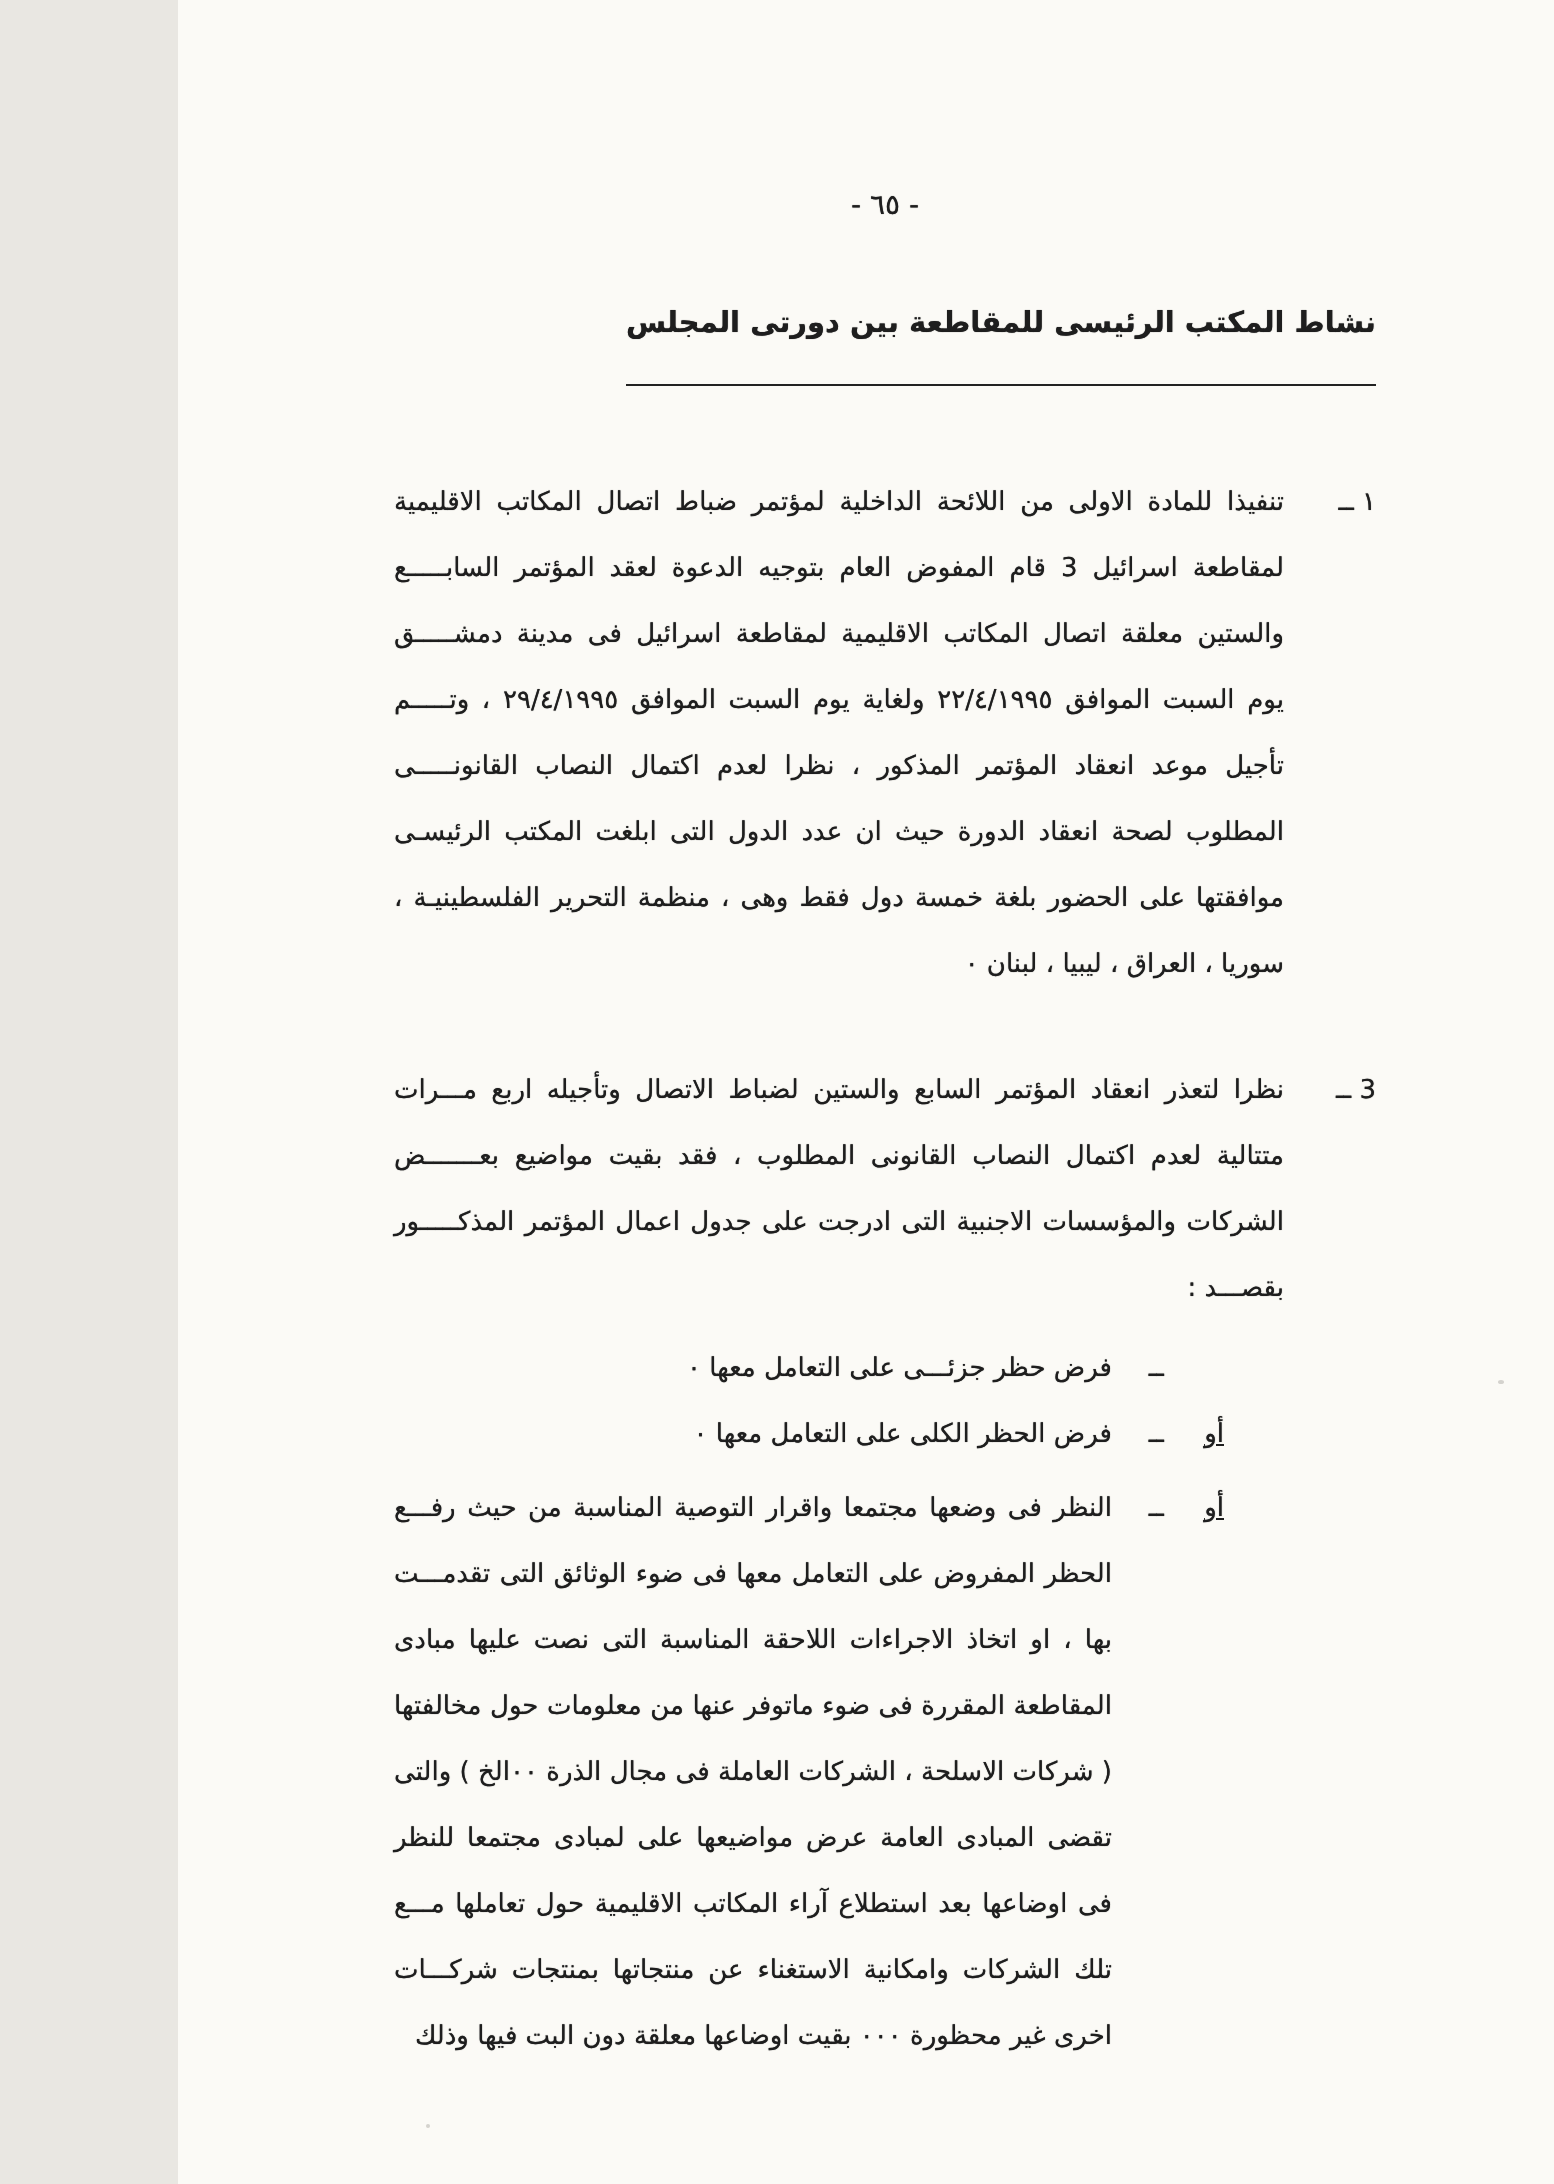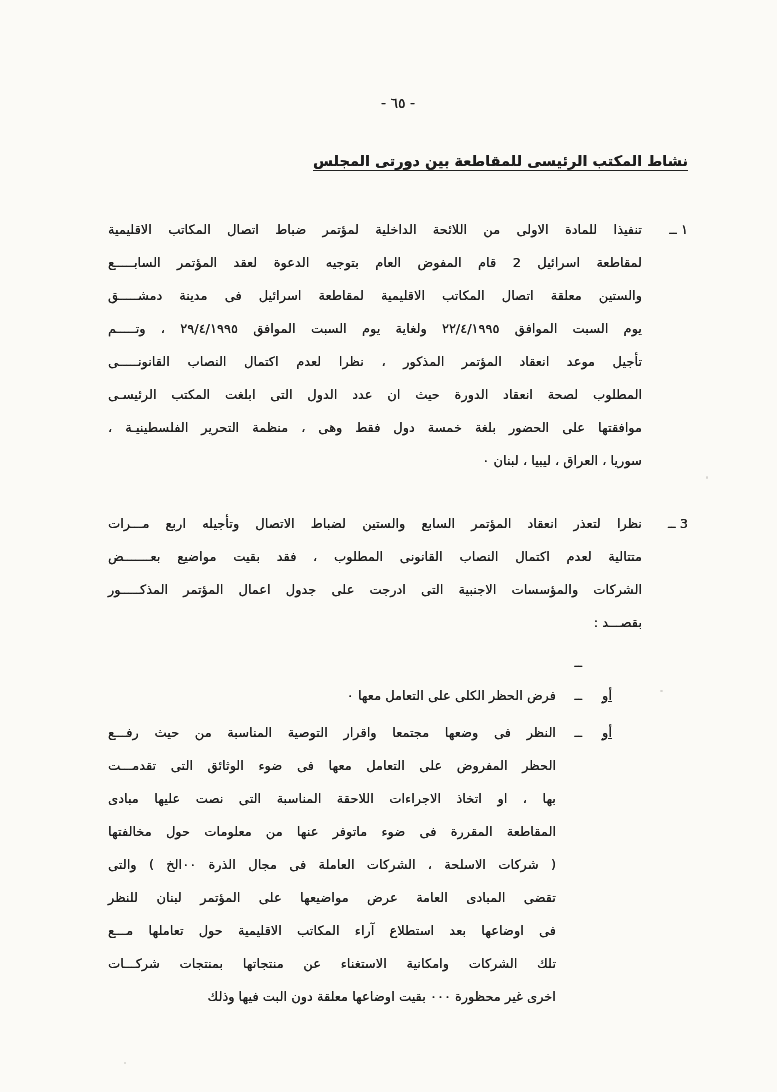--- a/index.html
+++ b/index.html
@@ -3,21 +3,21 @@
 <meta charset="utf-8">
 <style>
   * { margin: 0; padding: 0; box-sizing: border-box; }
   html, body { width: 777px; }
   body {
     background: #e9e7e2;
     font-family: "DejaVu Sans", sans-serif;
   }
   .page {
     position: relative;
-    width: 777px;
+    width: 688px;
     height: 1092px;
     background: #fbfaf6;
     color: #1e1e1e;
     direction: rtl;
     overflow: hidden;
     text-shadow: 0 0 0.4px #2a2a2a;
   }
   .content {
     padding: 0 89px 0 108px; 
   }
@@ -25,21 +25,21 @@
     padding-top: 95px;
     text-align: center;
     font-size: 14px;
     letter-spacing: 1px;
   }
   .title-row { margin-top: 40px; }
   .doc-title {
     display: inline-block;
     font-size: 14.5px;
     font-weight: bold;
-    padding-bottom: 1px;
+    padding-bottom: 22px;
     border-bottom: 1.7px solid #222;
   }
   .para {
     display: flex;
     font-size: 13px;
     line-height: 33px;
   }
   .para-1 { margin-top: 42px; }
   .para-2 { margin-top: 30px; }
   .marker {
@@ -96,21 +96,21 @@
     <div class="page-number">- ٦٥ -</div>
 
     <div class="title-row">
       <span class="doc-title">نشاط المكتب الرئيسى للمقاطعة بين دورتى المجلس</span>
     </div>
 
     <section class="para para-1">
       <div class="marker">١ ــ</div>
       <div class="para-text">
           <div class="line">تنفيذا للمادة الاولى من اللائحة الداخلية لمؤتمر ضباط اتصال المكاتب الاقليمية</div>
-          <div class="line">لمقاطعة اسرائيل 2 قام المفوض العام بتوجيه الدعوة لعقد المؤتمر السابـــــع</div>
+          <div class="line">لمقاطعة اسرائيل 3 قام المفوض العام بتوجيه الدعوة لعقد المؤتمر السابـــــع</div>
           <div class="line">والستين معلقة اتصال المكاتب الاقليمية لمقاطعة اسرائيل فى مدينة دمشـــــق</div>
           <div class="line">يوم السبت الموافق ٢٢/٤/١٩٩٥ ولغاية يوم السبت الموافق ٢٩/٤/١٩٩٥ ، وتـــــم</div>
           <div class="line">تأجيل موعد انعقاد المؤتمر المذكور ، نظرا لعدم اكتمال النصاب القانونـــــى</div>
           <div class="line">المطلوب لصحة انعقاد الدورة حيث ان عدد الدول التى ابلغت المكتب الرئيسـى</div>
           <div class="line">موافقتها على الحضور بلغة خمسة دول فقط وهى ، منظمة التحرير الفلسطينيـة ،</div>
           <div class="line">سوريا ، العراق ، ليبيا ، لبنان ٠</div>
         </div>
     </section>
 
     <section class="para para-2">
@@ -121,40 +121,43 @@
           <div class="line">الشركات والمؤسسات الاجنبية التى ادرجت على جدول اعمال المؤتمر المذكـــــور</div>
           <div class="line">بقصـــد :</div>
         </div>
     </section>
 
     <section class="bullets">
 
       <div class="bullet bullet-1">
         <div class="bullet-prefix"></div>
         <div class="bullet-dash">ــ</div>
+        <div class="bullet-text">
+            <div class="line">فرض حظر جزئـــى على التعامل معها ٠</div>
+          </div>
       </div>
 
       <div class="bullet bullet-2">
         <div class="bullet-prefix">أو</div>
         <div class="bullet-dash">ــ</div>
         <div class="bullet-text">
             <div class="line">فرض الحظر الكلى على التعامل معها ٠</div>
           </div>
       </div>
 
       <div class="bullet bullet-3">
         <div class="bullet-prefix">أو</div>
         <div class="bullet-dash">ــ</div>
         <div class="bullet-text">
             <div class="line">النظر فى وضعها مجتمعا واقرار التوصية المناسبة من حيث رفـــع</div>
             <div class="line">الحظر المفروض على التعامل معها فى ضوء الوثائق التى تقدمـــت</div>
             <div class="line">بها ، او اتخاذ الاجراءات اللاحقة المناسبة التى نصت عليها مبادى</div>
             <div class="line">المقاطعة المقررة فى ضوء ماتوفر عنها من معلومات حول مخالفتها</div>
             <div class="line">( شركات الاسلحة ، الشركات العاملة فى مجال الذرة ٠٠الخ ) والتى</div>
-            <div class="line">تقضى المبادى العامة عرض مواضيعها على المؤتمر لبنان للنظر</div>
+            <div class="line">تقضى المبادى العامة عرض مواضيعها على لمبادى مجتمعا للنظر</div>
             <div class="line">فى اوضاعها بعد استطلاع آراء المكاتب الاقليمية حول تعاملها مـــع</div>
             <div class="line">تلك الشركات وامكانية الاستغناء عن منتجاتها بمنتجات شركـــات</div>
             <div class="line">اخرى غير محظورة ٠٠٠ بقيت اوضاعها معلقة دون البت فيها وذلك</div>
           </div>
       </div>
 
     </section>
 
   </div>
 </div>

